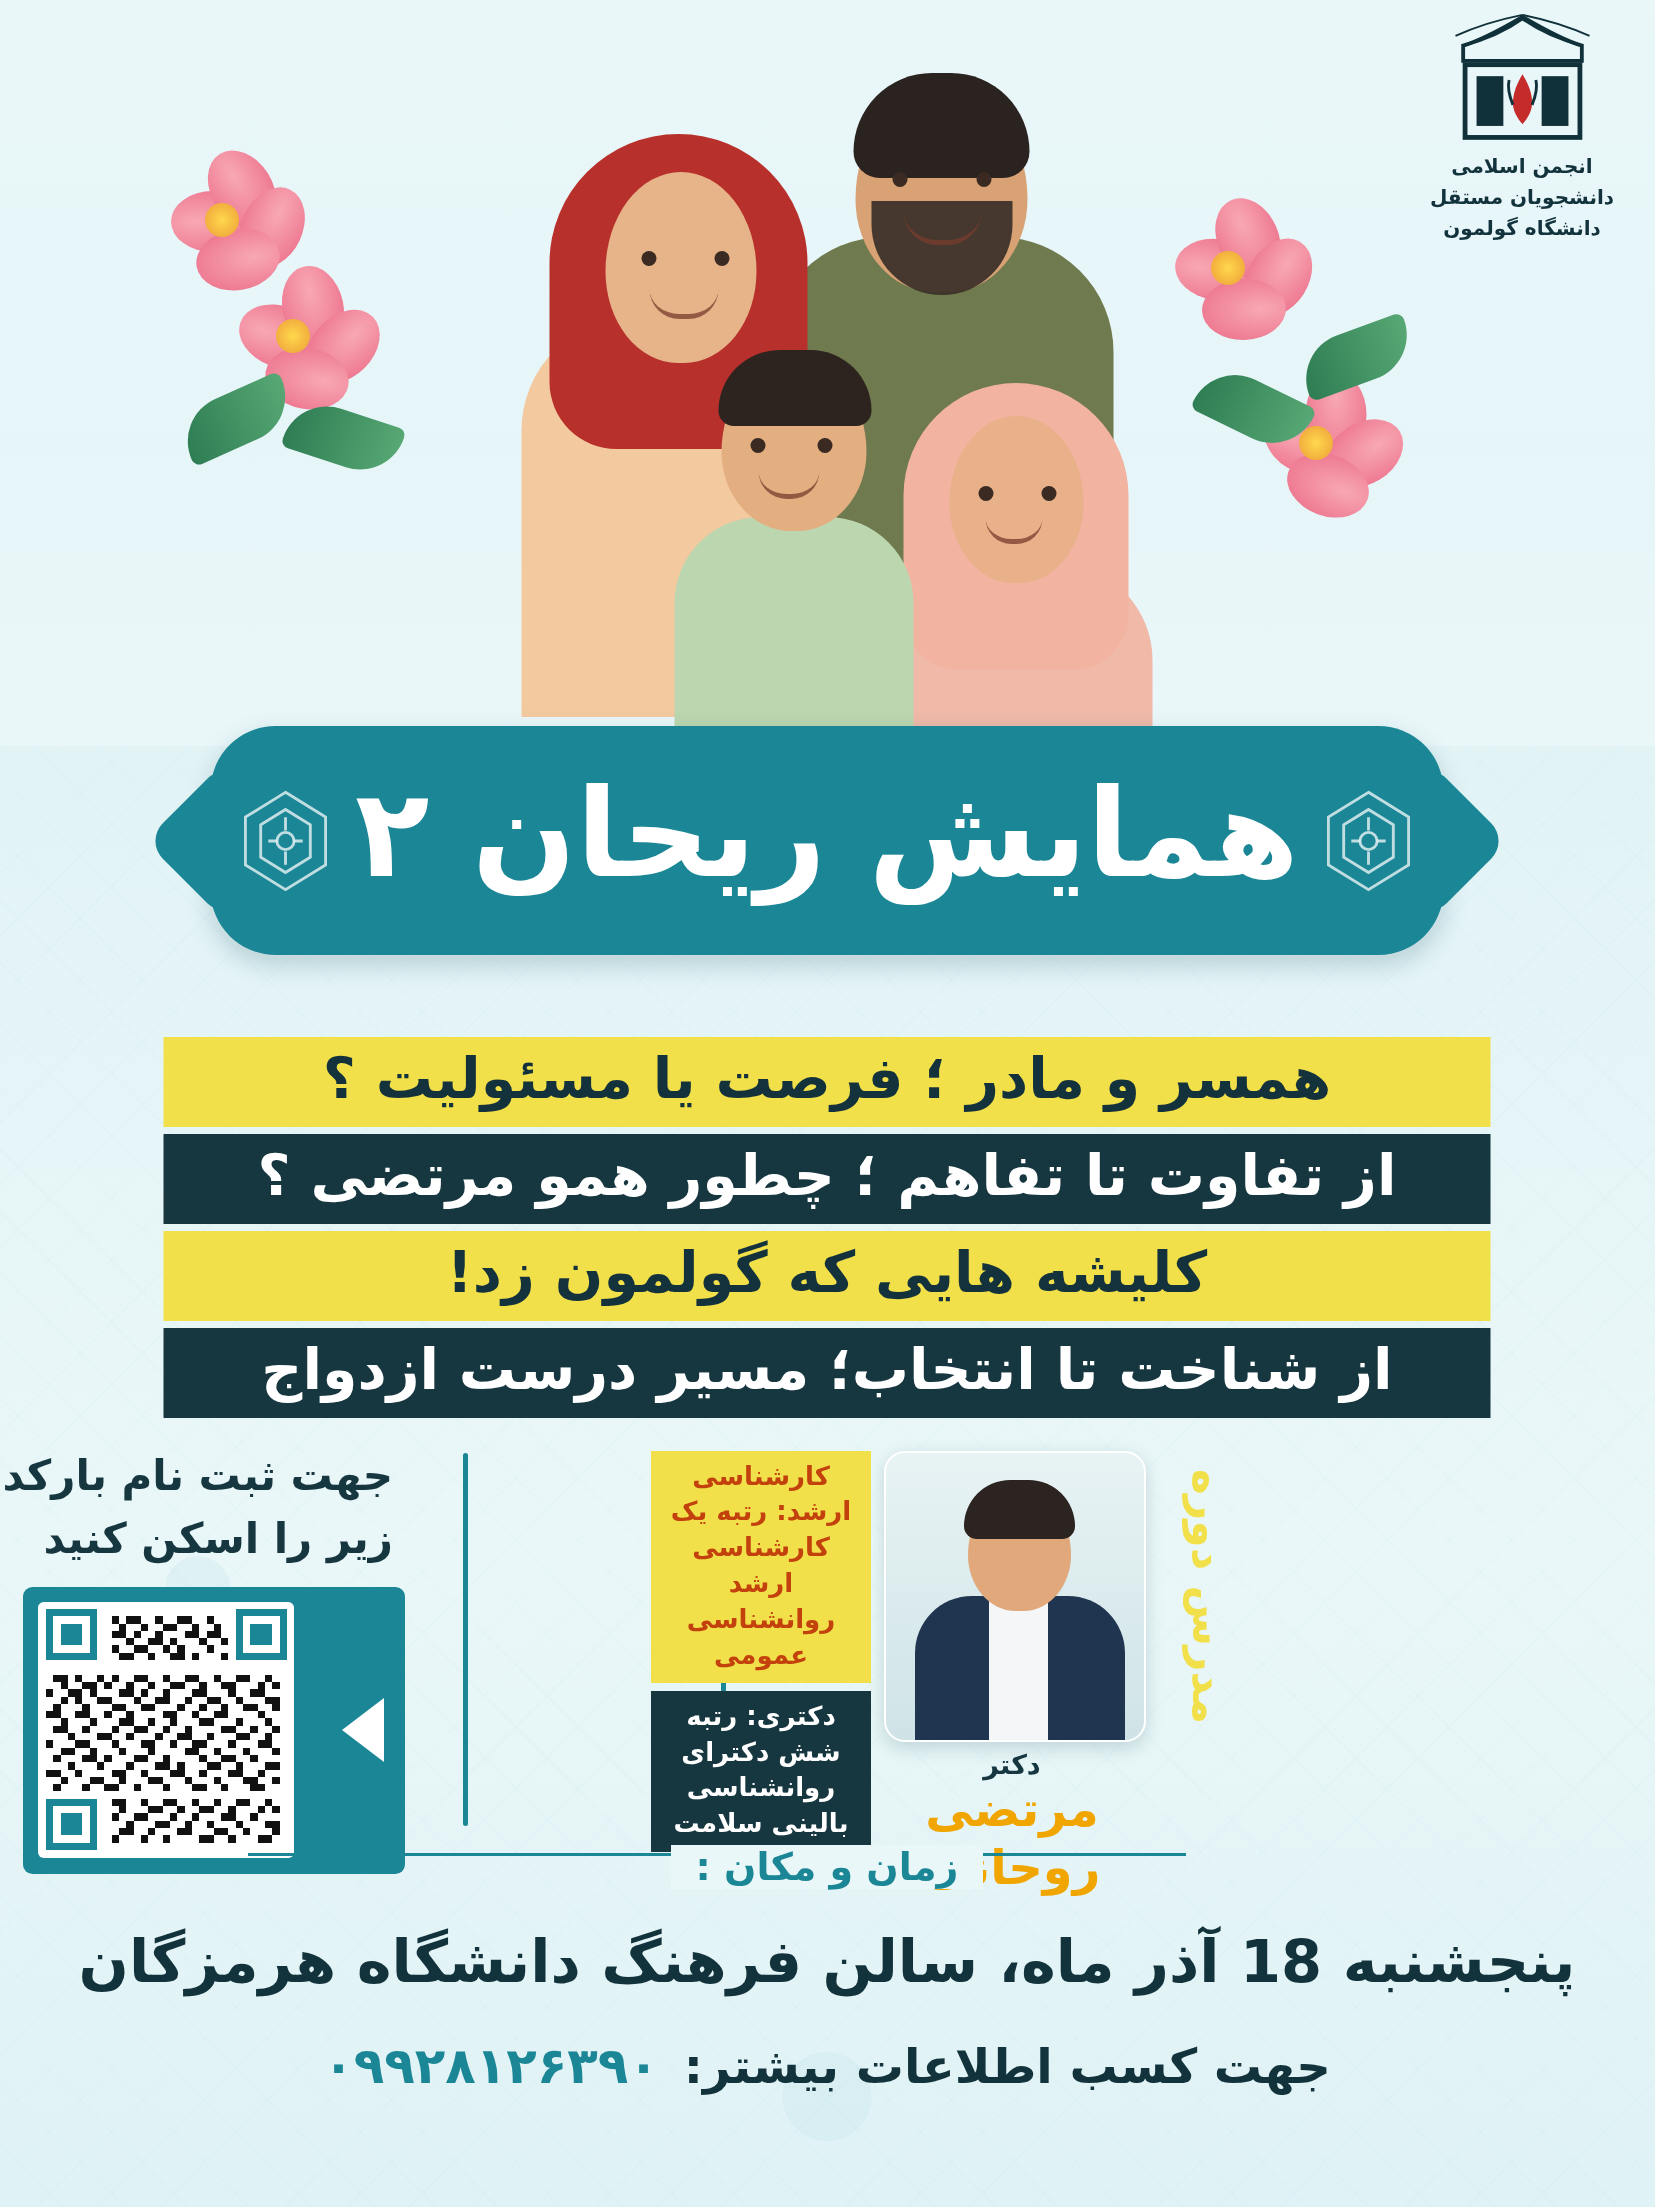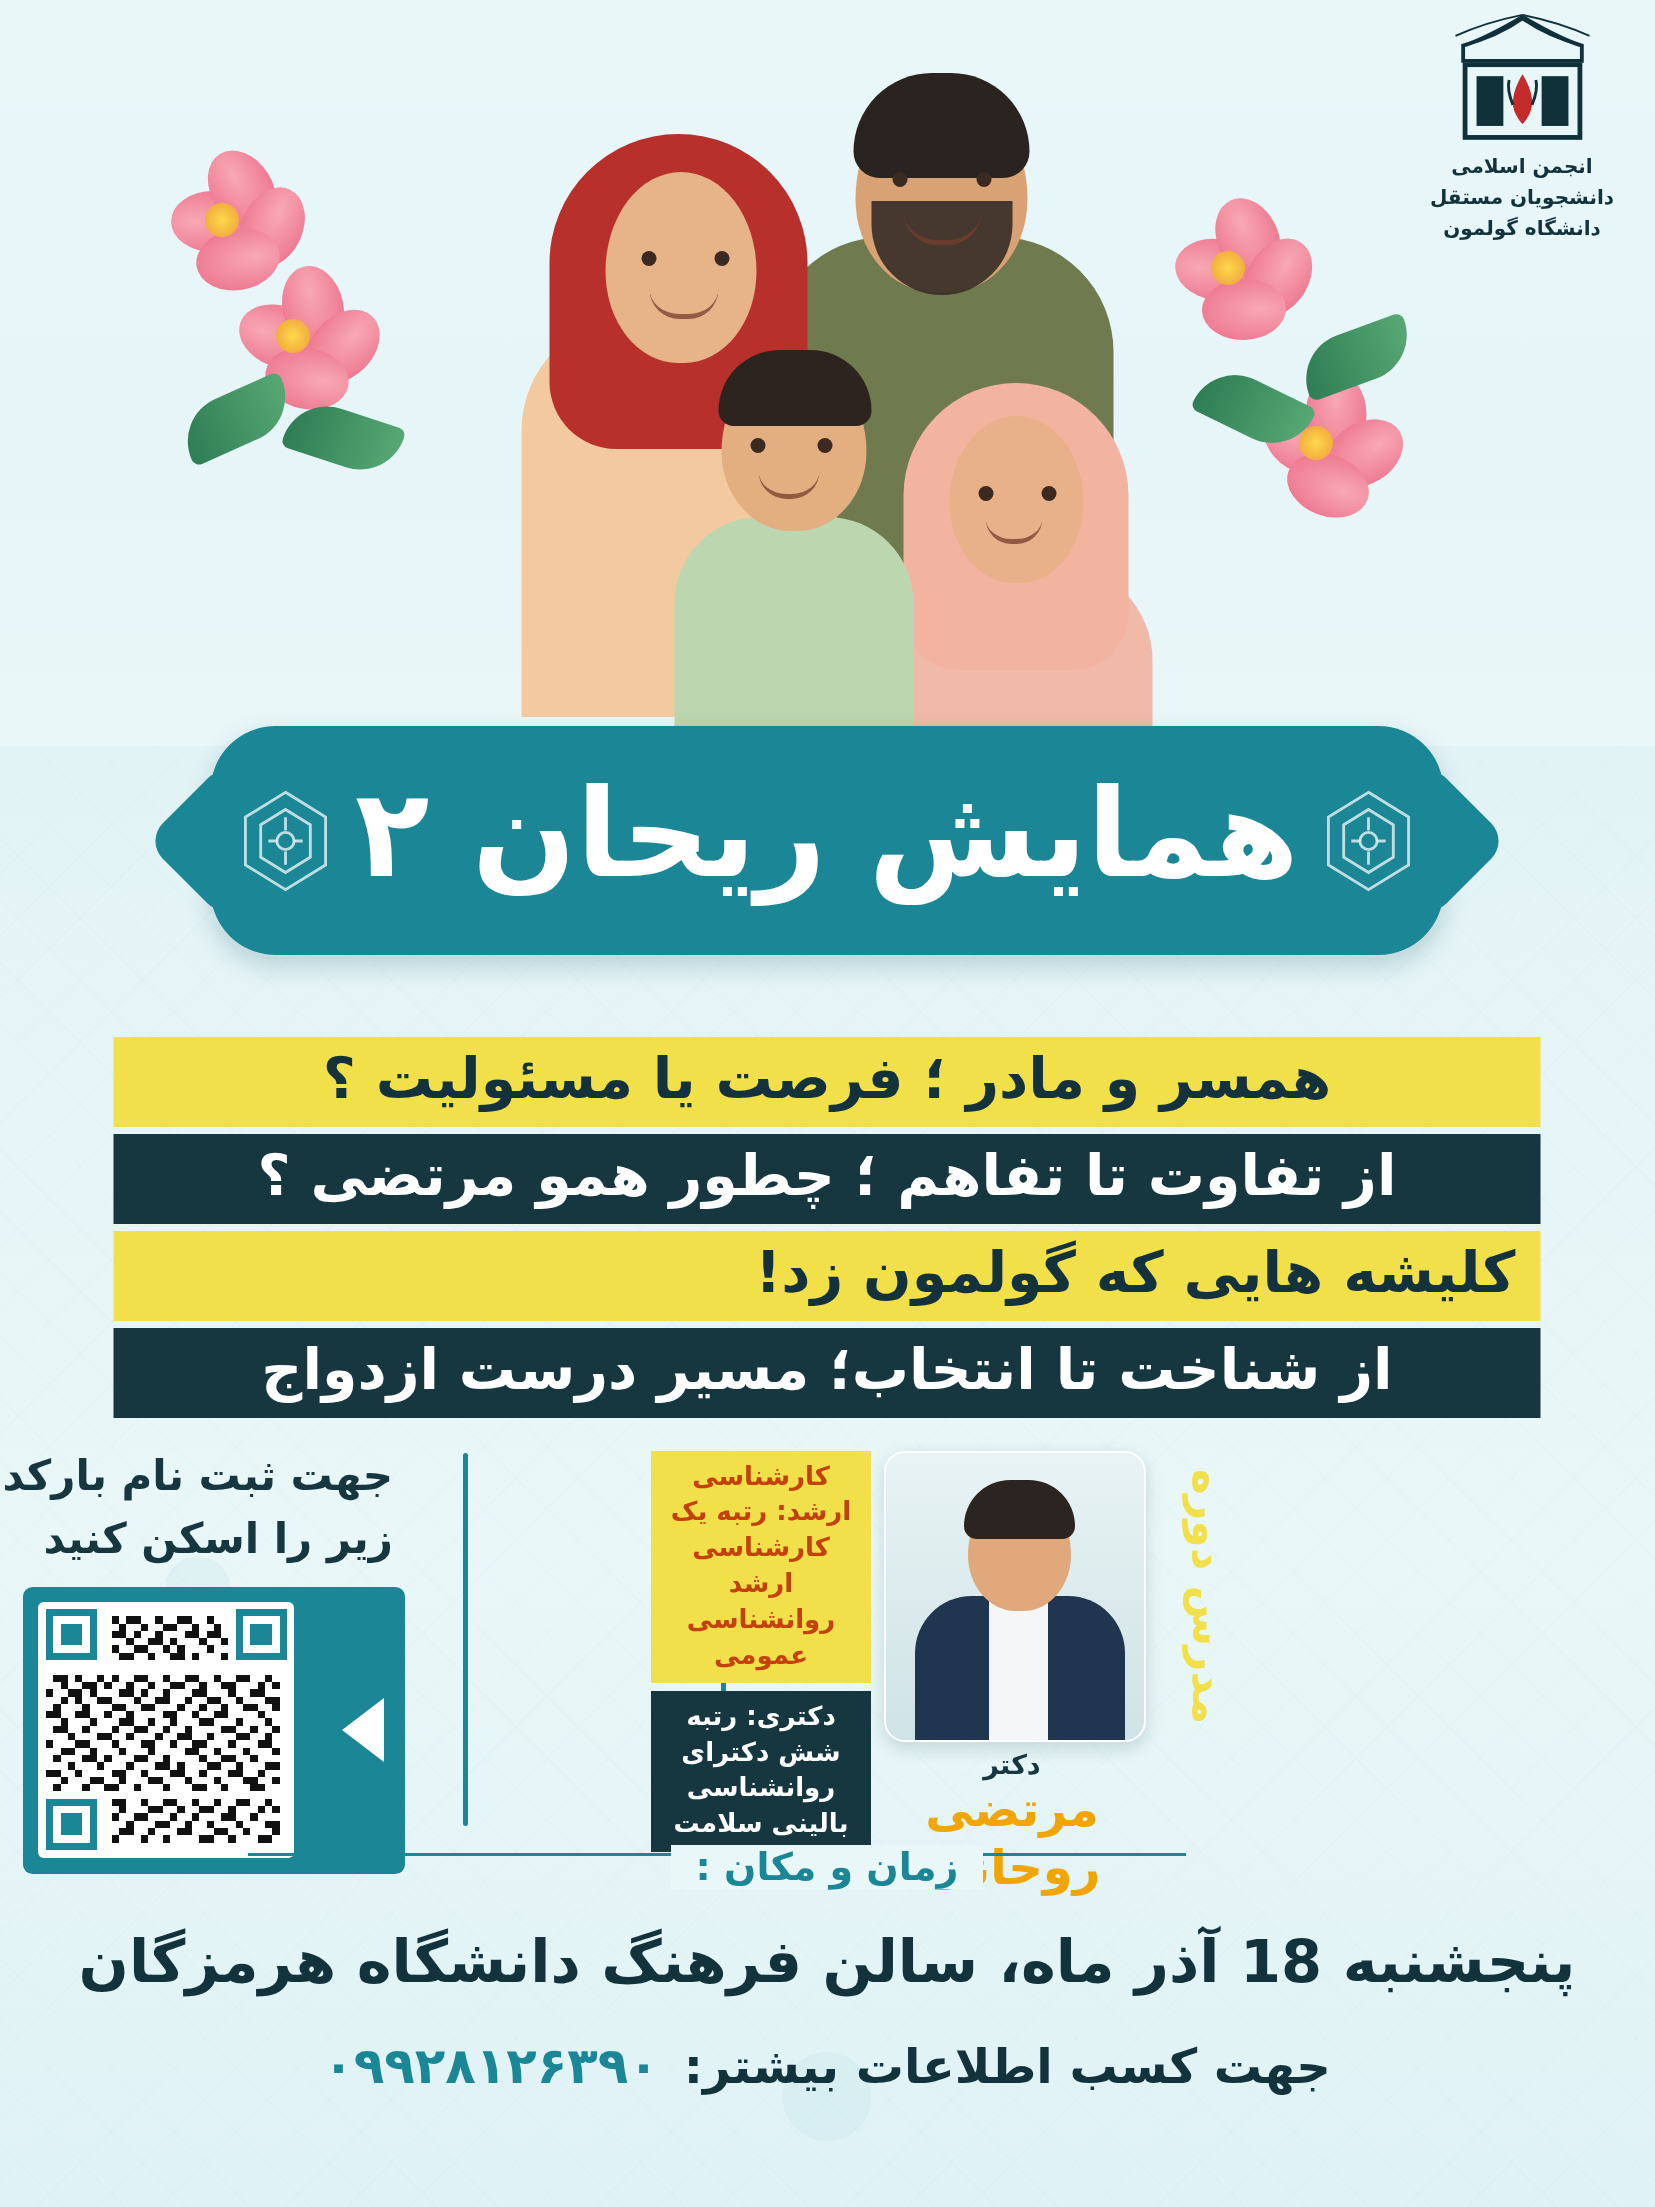--- a/index.html
+++ b/index.html
@@ -255,21 +255,21 @@
   }
   .title-orn.right { right: 29px; }
   .title-orn.left  { left: 29px; }
 
   
   .slogans {
     position: absolute;
     top: 1037px;
     left: 50%;
     transform: translateX(-50%);
-    width: 1427px;
+    width: 1327px;
     z-index: 5;
     direction: rtl;
   }
   .slogan {
     display: block;
     font-size: 57px;
     font-weight: bold;
     line-height: 1.05;
     padding: 11.5px 25px 19px 25px;
     margin-bottom: 6.7px;
@@ -278,21 +278,21 @@
   .slogan.yellow {
     background: #f2e04a;
     color: #14323c;
   }
   .slogan.dark {
     background: #163640;
     color: #ffffff;
   }
   .slogan.l1 { text-align: center; }
   .slogan.l2 { text-align: center; }
-  .slogan.l3 { text-align: right; letter-spacing: 3.8px; }
+  .slogan.l3 { text-align: center; letter-spacing: 3.8px; }
   .slogan.l4 { text-align: center; }
 
   
   .mid {
     position: absolute;
     top: 1434px;
     left: 0;
     width: 1436px;
     height: 449px;
     z-index: 5;

